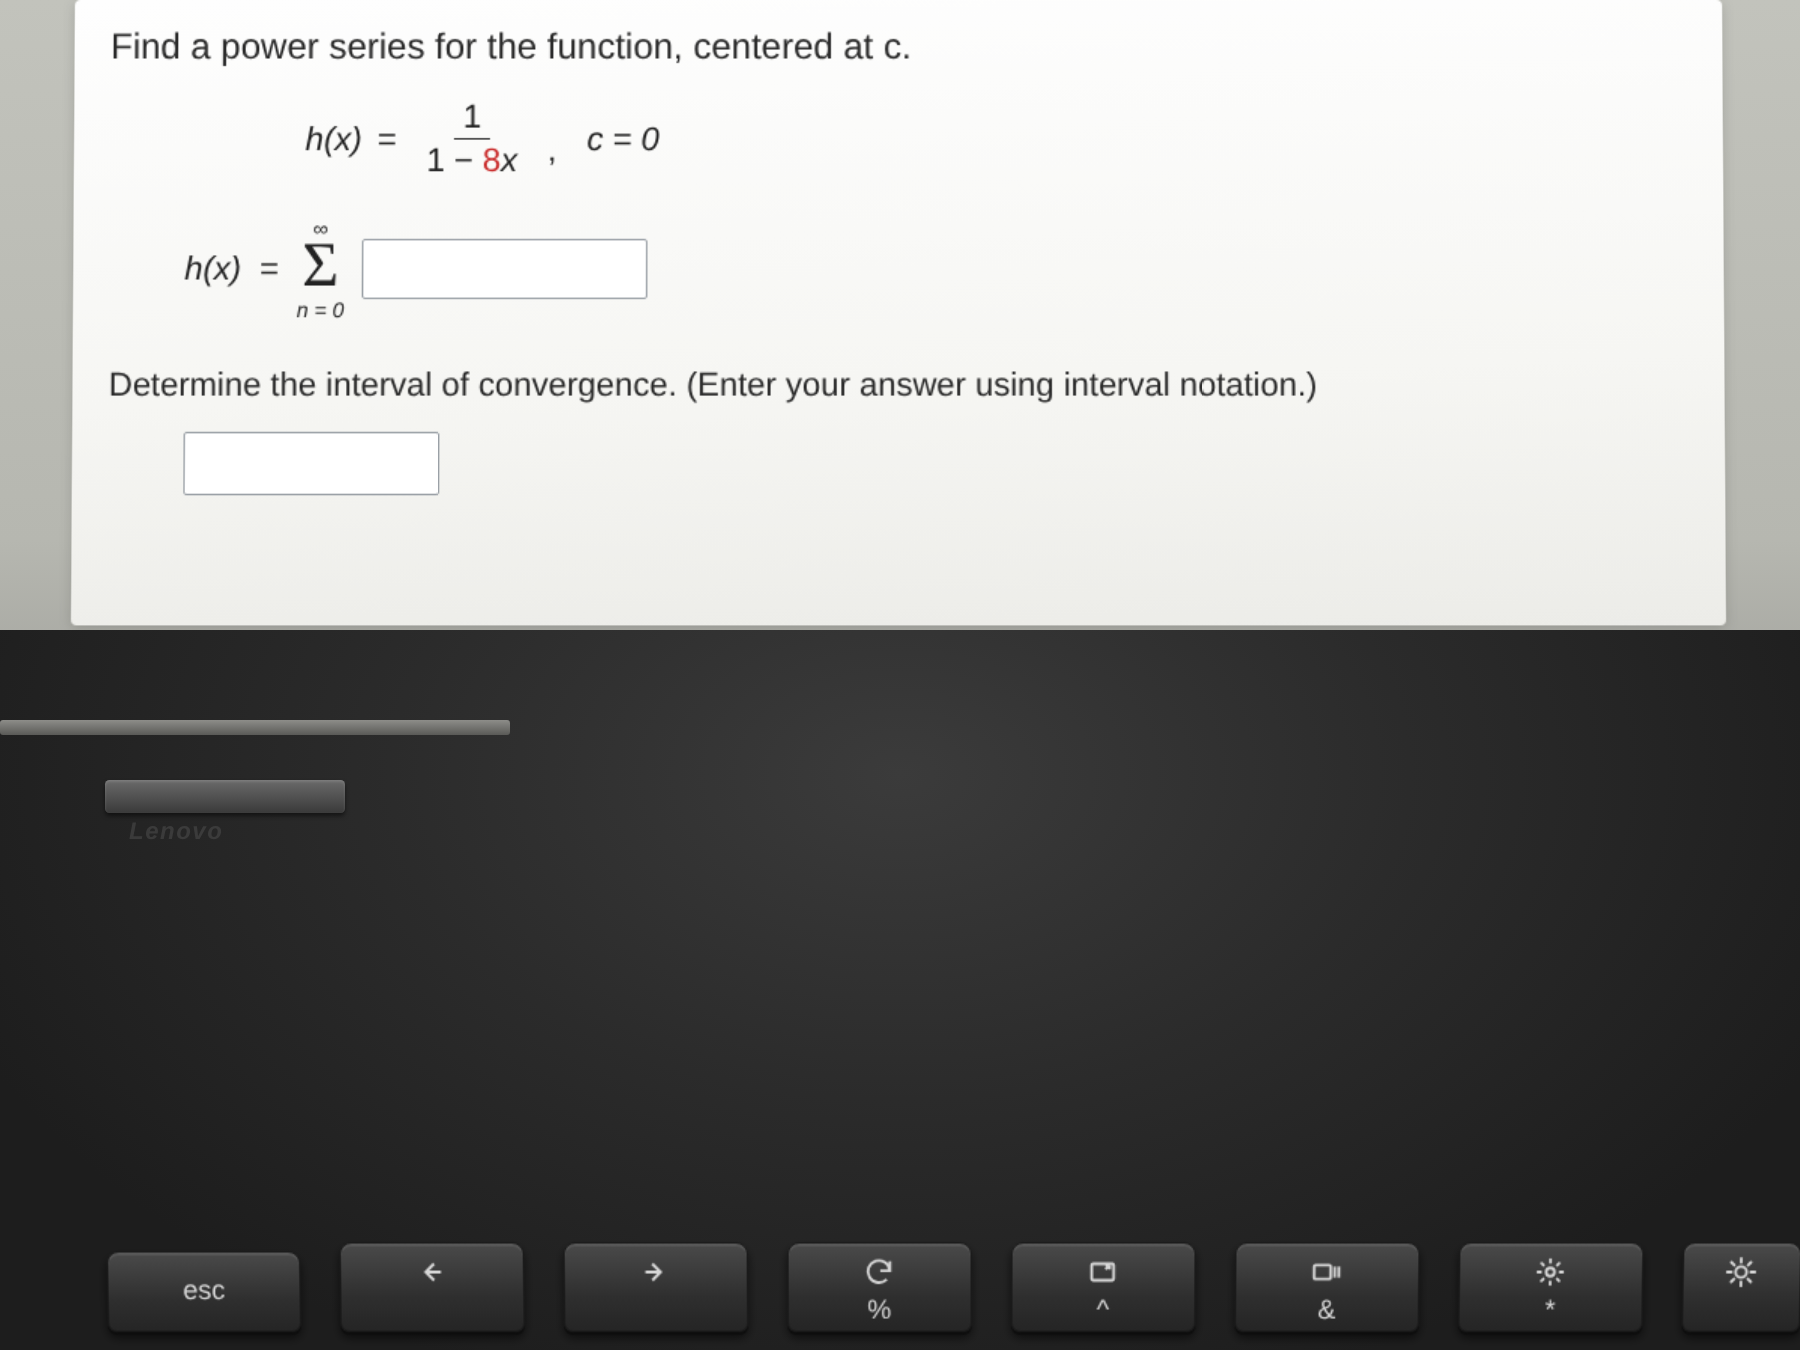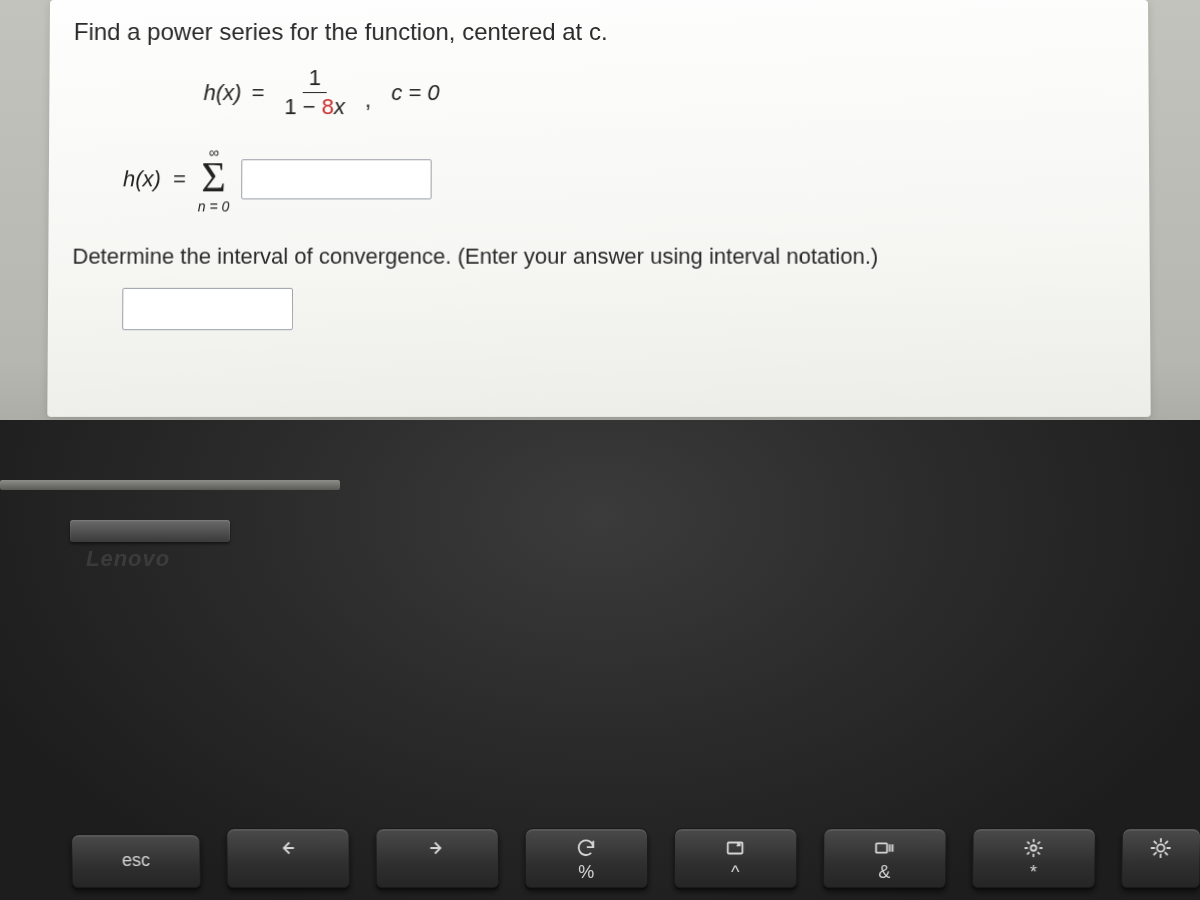--- a/index.html
+++ b/index.html
@@ -115,21 +115,21 @@
     height: 22px;
     border-radius: 3px;
     background: linear-gradient(180deg, #6a6a6a, #3a3a3a);
     box-shadow: inset 0 1px 2px rgba(255,255,255,0.15), 0 2px 3px rgba(0,0,0,0.5);
   }
   .brand {
     position: absolute;
     top: 126px;
     left: 86px;
     color: #4a4a4a;
-    font-size: 22px;
+    font-size: 16px;
     font-weight: 600;
     letter-spacing: 1px;
     opacity: 0.6;
     font-style: italic;
   }
 
   .spacer-bar {
     position: absolute;
     top: 60px;
     left: 0;

